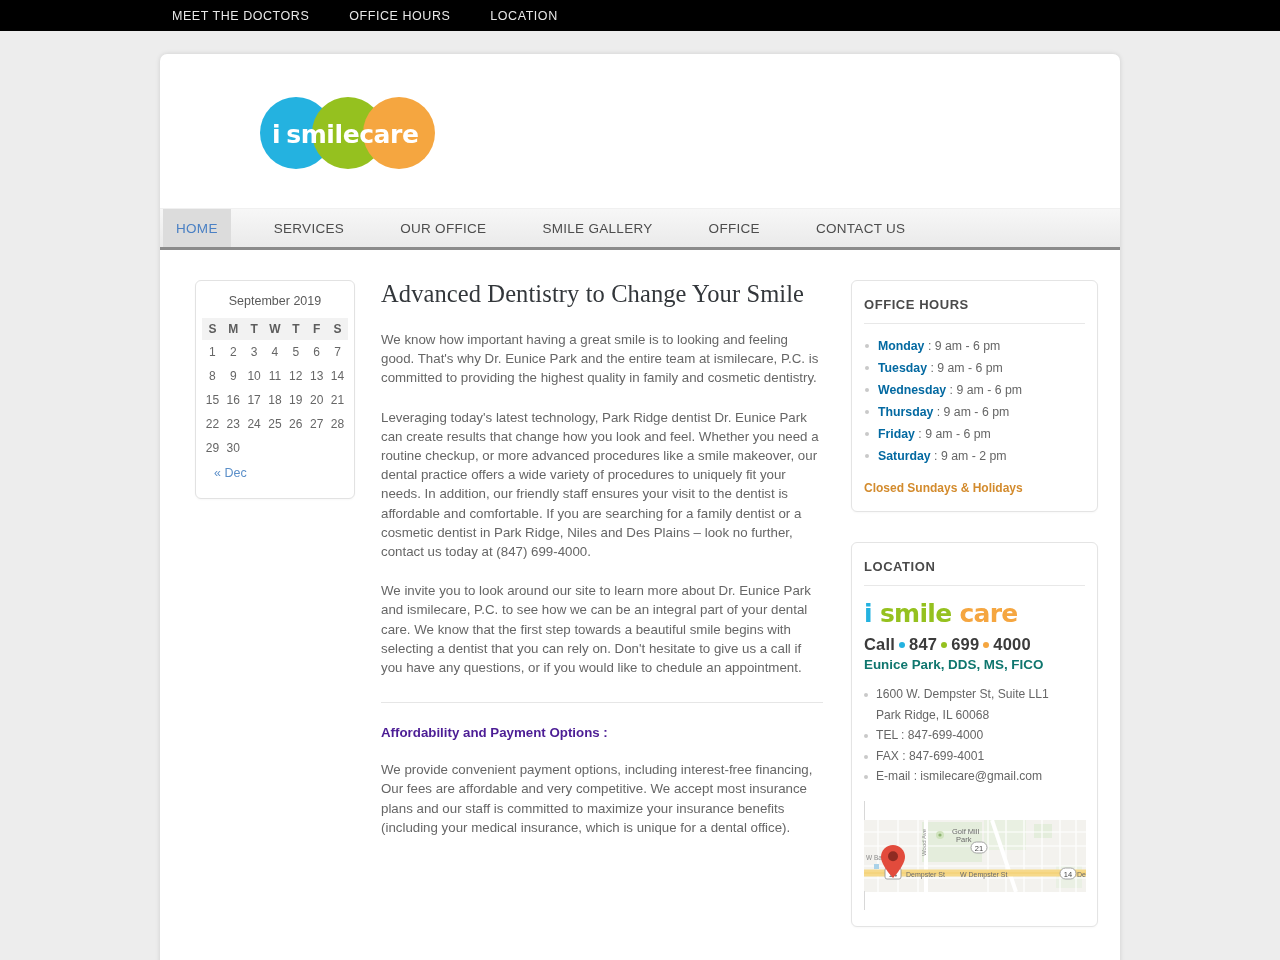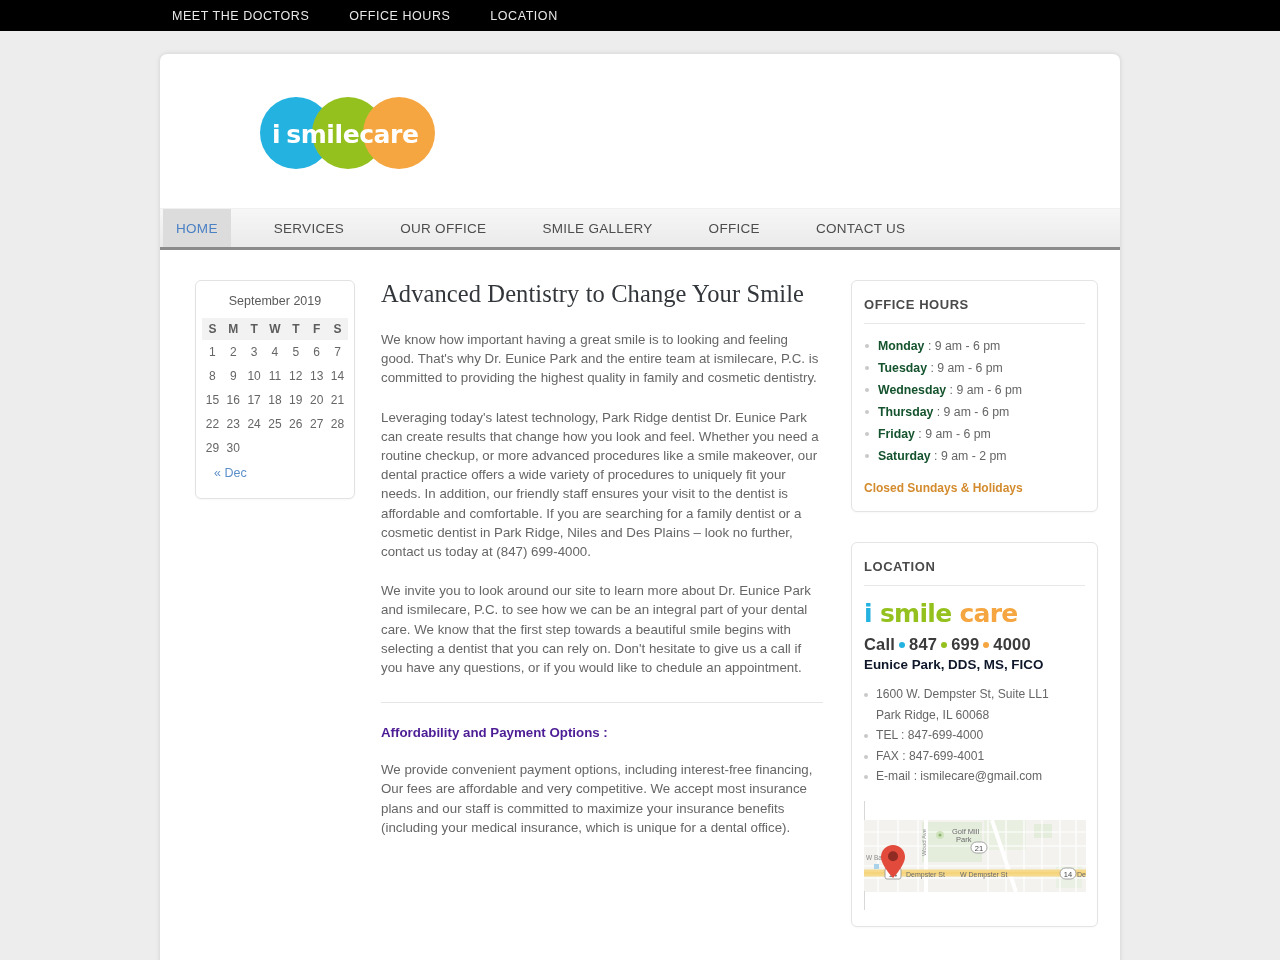--- a/index.html
+++ b/index.html
@@ -203,21 +203,21 @@
     line-height: 18px;
   }
   ul.bullets li::before {
     content: "";
     position: absolute;
     left: 1px; top: 7px;
     width: 4px; height: 4px;
     border-radius: 50%;
     background: #c9c9c9;
   }
-  ul.bullets li b { color: #14532d; font-weight: bold; }
+  ul.bullets li b { color: #0369a1; font-weight: bold; }
   .closed-note {
     margin-top: 12px;
     font-size: 12px;
     font-weight: bold;
     color: #d38b2d;
   }
 
   
   .loc-logo {
     font-family: "DejaVu Sans", sans-serif;
@@ -243,21 +243,21 @@
     border-radius: 50%;
     vertical-align: middle;
     margin: 0 4px 2px 4px;
   }
   .dot.blue { background: #24b2e0; }
   .dot.green { background: #95c11f; }
   .dot.orange { background: #f5a640; }
   .doc-name {
     font-size: 13.4px;
     font-weight: bold;
-    color: #0f172a;
+    color: #0f766e;
     margin-bottom: 14px;
   }
   ul.addr { list-style: none; margin: 0 0 13px 0; padding: 0; }
   ul.addr li {
     position: relative;
     font-size: 12.1px;
     color: #666;
     padding: 0 0 3px 12px;
     line-height: 17.5px;
   }

